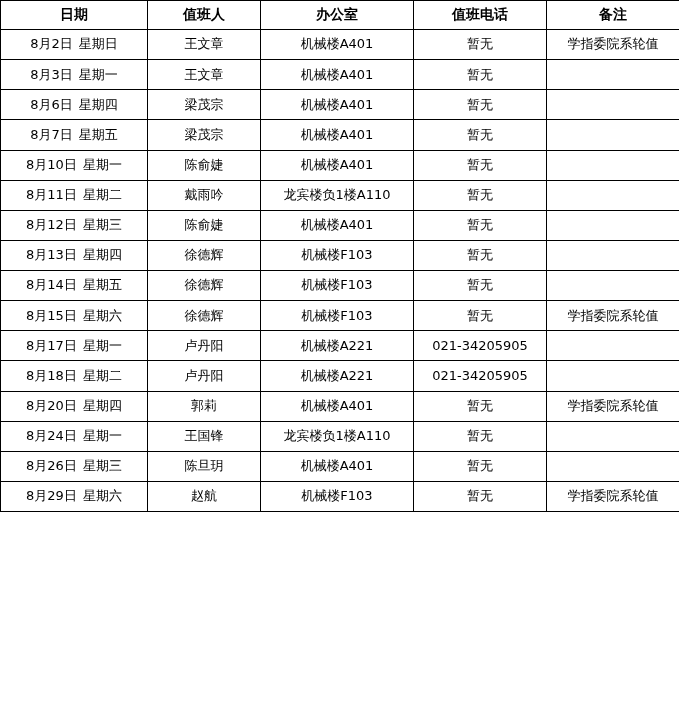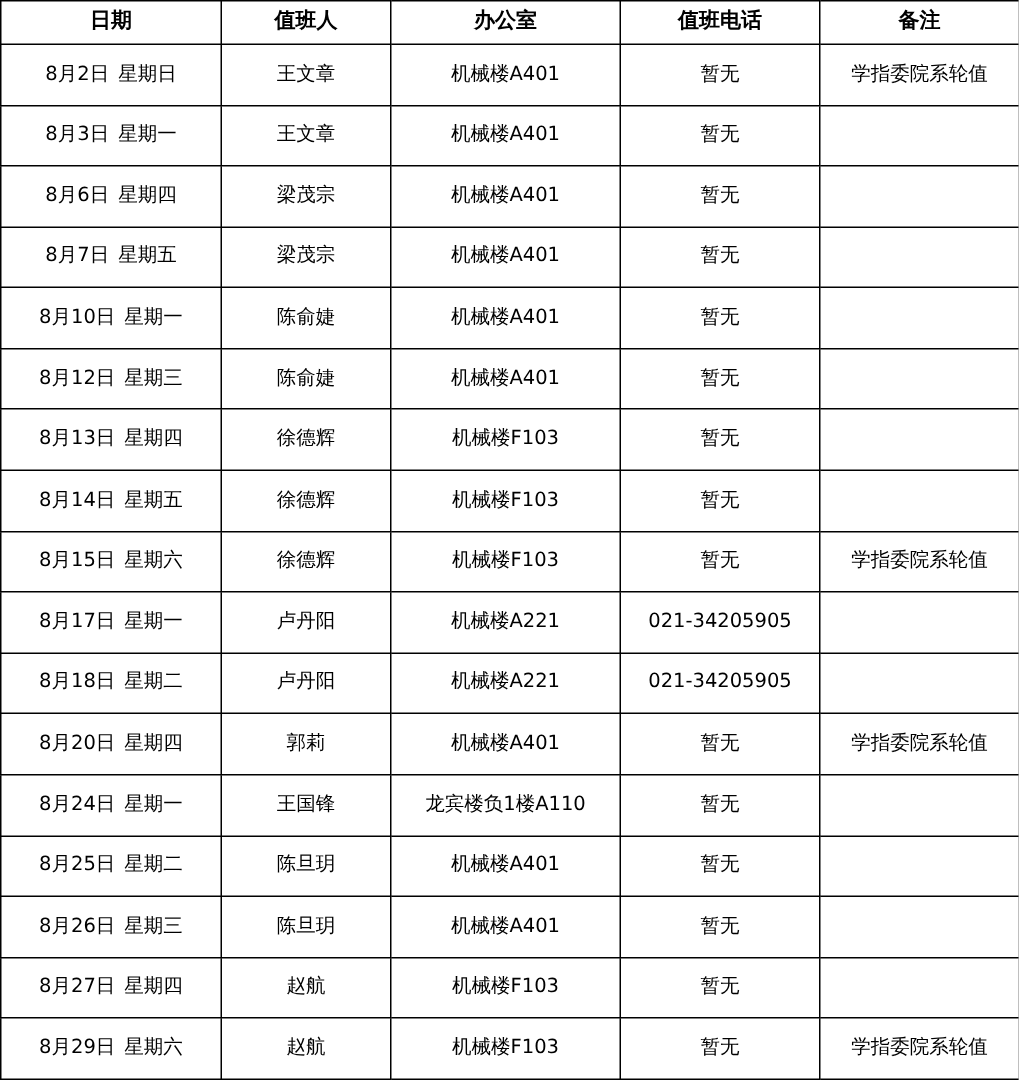--- a/index.html
+++ b/index.html
@@ -17,21 +17,21 @@
     width: 679px;
     height: 720px;
     box-sizing: border-box;
     padding: 0;
     overflow: hidden;
   }
   table.duty-table {
     border-collapse: collapse;
     table-layout: fixed;
     width: 679px;
-    height: 720px;
+    height: 512px;
   }
   table.duty-table th,
   table.duty-table td {
     border: 1px solid #000000;
     text-align: center;
     vertical-align: middle;
     font-size: 13px;
     line-height: 1.1;
     padding: 0 2px;
     white-space: nowrap;
@@ -121,20 +121,27 @@
           <td class="note-cell"></td>
         </tr>
         <tr>
           <td class="date-cell"><span class="date-inner"><span class="date-day">8月10日</span><span class="date-week">星期一</span></span></td>
           <td class="person-cell">陈俞婕</td>
           <td class="office-cell">机械楼A401</td>
           <td class="phone-cell">暂无</td>
           <td class="note-cell"></td>
         </tr>
         <tr>
+          <td class="date-cell"><span class="date-inner"><span class="date-day">8月11日</span><span class="date-week">星期二</span></span></td>
+          <td class="person-cell">戴雨吟</td>
+          <td class="office-cell">龙宾楼负1楼A110</td>
+          <td class="phone-cell">暂无</td>
+          <td class="note-cell"></td>
+        </tr>
+        <tr>
           <td class="date-cell"><span class="date-inner"><span class="date-day">8月12日</span><span class="date-week">星期三</span></span></td>
           <td class="person-cell">陈俞婕</td>
           <td class="office-cell">机械楼A401</td>
           <td class="phone-cell">暂无</td>
           <td class="note-cell"></td>
         </tr>
         <tr>
           <td class="date-cell"><span class="date-inner"><span class="date-day">8月13日</span><span class="date-week">星期四</span></span></td>
           <td class="person-cell">徐德辉</td>
           <td class="office-cell">机械楼F103</td>
@@ -177,37 +184,23 @@
           <td class="note-cell">学指委院系轮值</td>
         </tr>
         <tr>
           <td class="date-cell"><span class="date-inner"><span class="date-day">8月24日</span><span class="date-week">星期一</span></span></td>
           <td class="person-cell">王国锋</td>
           <td class="office-cell">龙宾楼负1楼A110</td>
           <td class="phone-cell">暂无</td>
           <td class="note-cell"></td>
         </tr>
         <tr>
-          <td class="date-cell"><span class="date-inner"><span class="date-day">8月25日</span><span class="date-week">星期二</span></span></td>
-          <td class="person-cell">陈旦玥</td>
-          <td class="office-cell">机械楼A401</td>
-          <td class="phone-cell">暂无</td>
-          <td class="note-cell"></td>
-        </tr>
-        <tr>
           <td class="date-cell"><span class="date-inner"><span class="date-day">8月26日</span><span class="date-week">星期三</span></span></td>
           <td class="person-cell">陈旦玥</td>
           <td class="office-cell">机械楼A401</td>
-          <td class="phone-cell">暂无</td>
-          <td class="note-cell"></td>
-        </tr>
-        <tr>
-          <td class="date-cell"><span class="date-inner"><span class="date-day">8月27日</span><span class="date-week">星期四</span></span></td>
-          <td class="person-cell">赵航</td>
-          <td class="office-cell">机械楼F103</td>
           <td class="phone-cell">暂无</td>
           <td class="note-cell"></td>
         </tr>
         <tr>
           <td class="date-cell"><span class="date-inner"><span class="date-day">8月29日</span><span class="date-week">星期六</span></span></td>
           <td class="person-cell">赵航</td>
           <td class="office-cell">机械楼F103</td>
           <td class="phone-cell">暂无</td>
           <td class="note-cell">学指委院系轮值</td>
         </tr>

